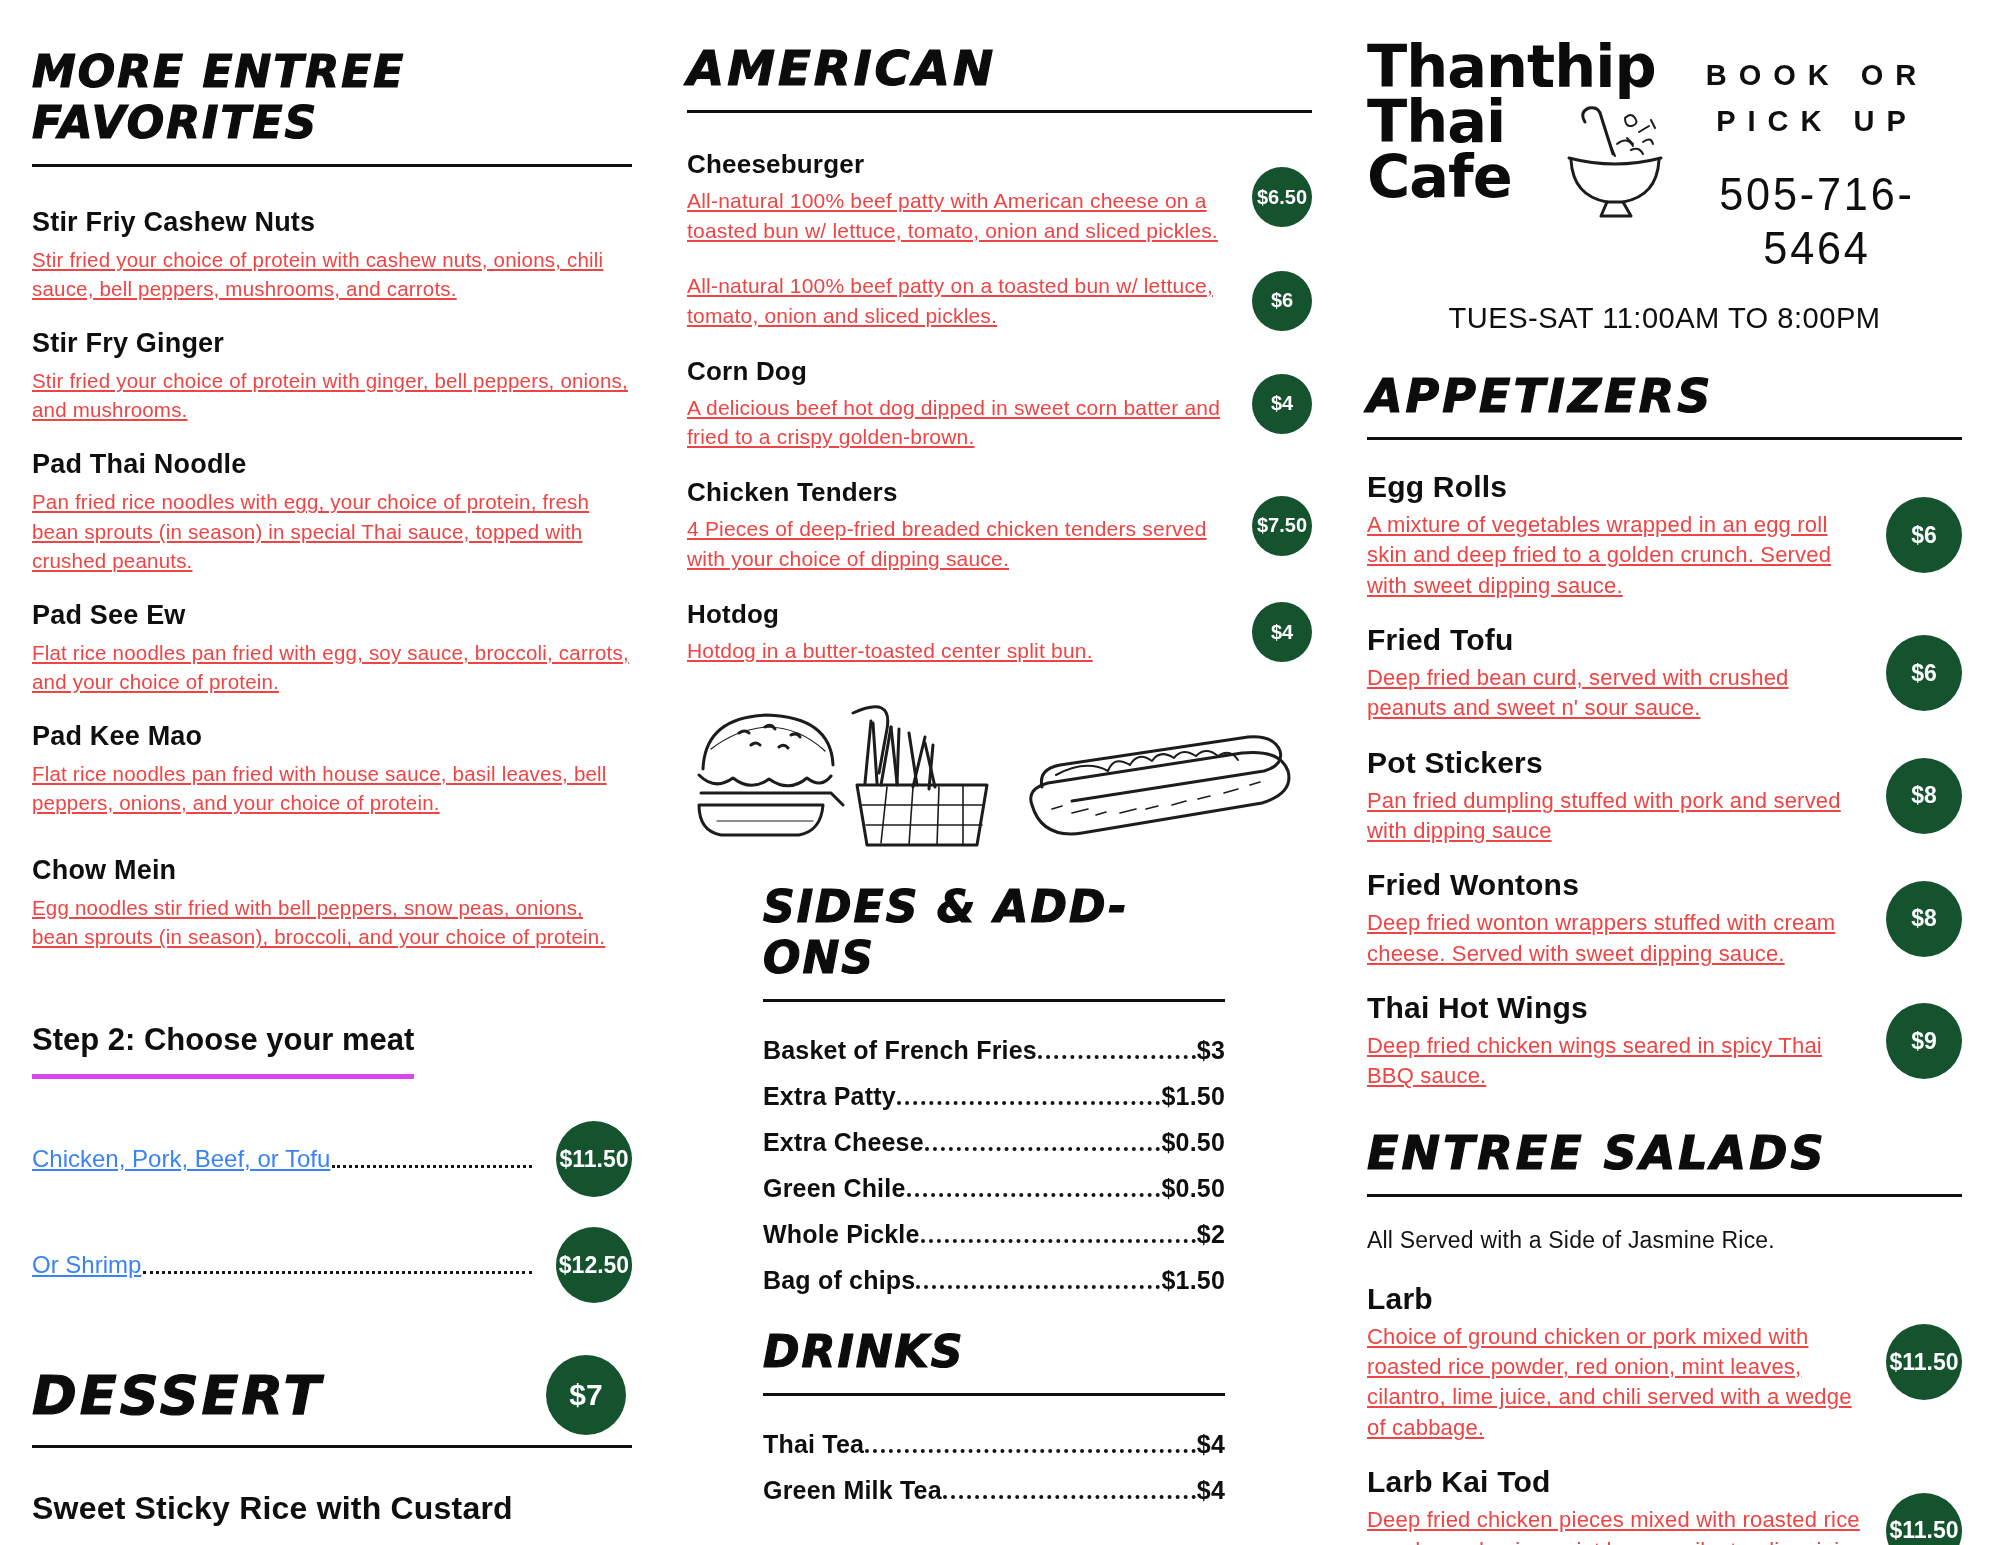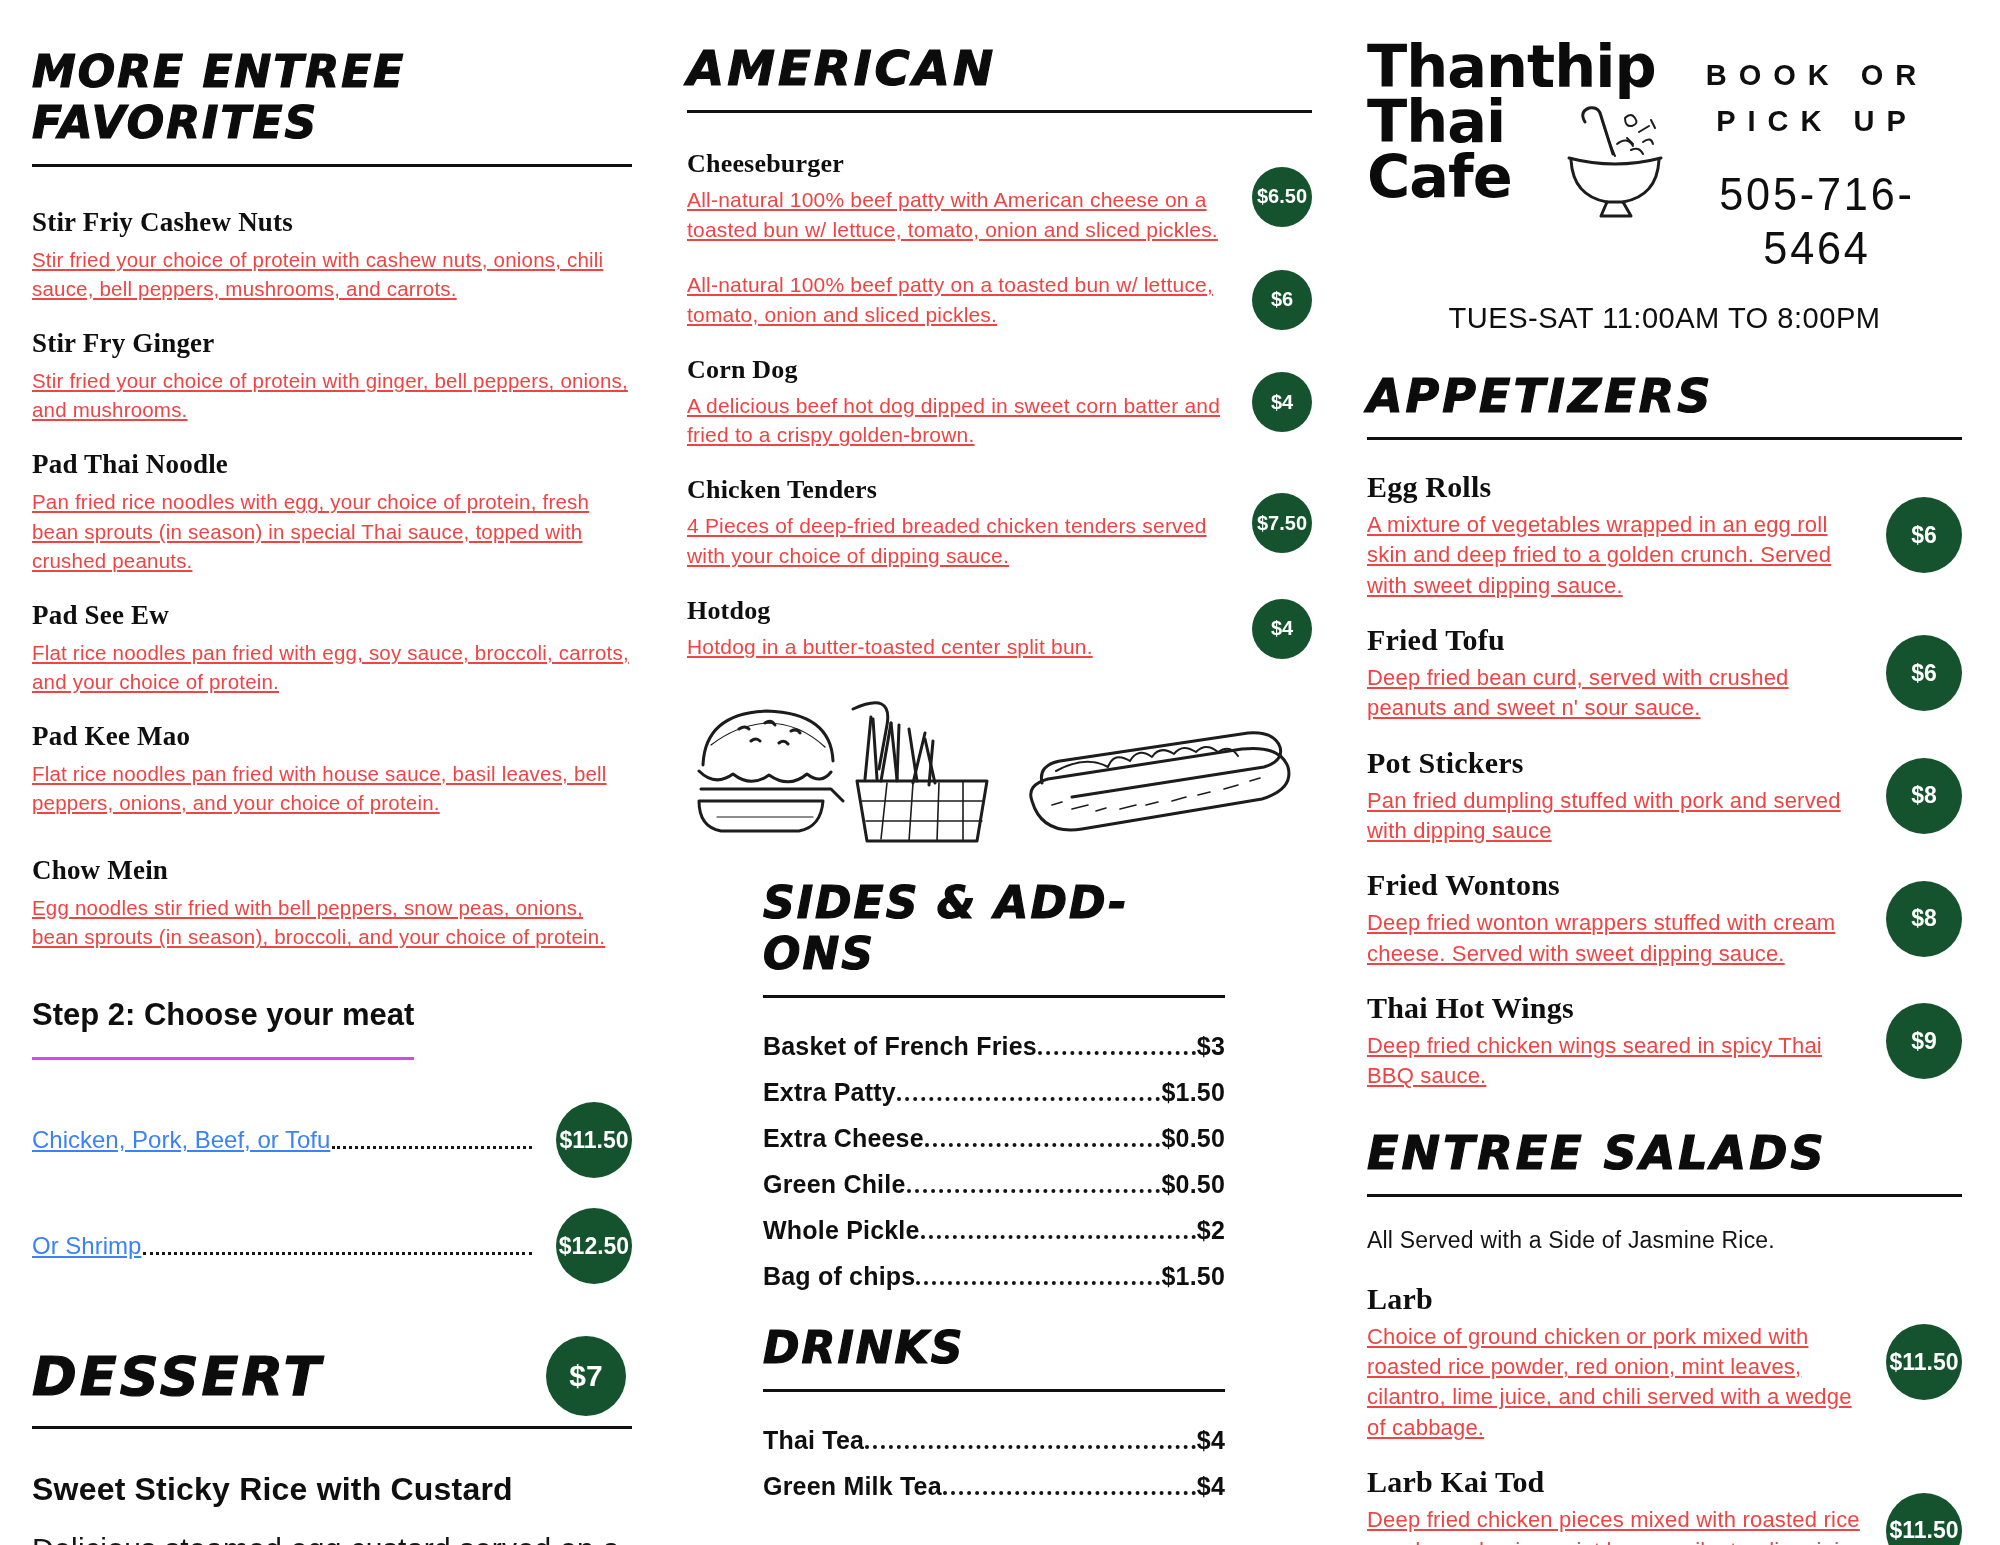--- a/index.html
+++ b/index.html
@@ -7,37 +7,37 @@
               font-family:"Liberation Sans", sans-serif; color:#0f0f0f; }
   .menu { display:grid; grid-template-columns:600px 625px 595px; column-gap:55px;
           padding:40px 30px 0 32px; width:2000px; height:1545px; }
 
   
   .brush { font-family:"DejaVu Sans", sans-serif; font-style:italic; font-weight:800;
            letter-spacing:2px; -webkit-text-stroke:1.2px #0c0c0c; color:#0c0c0c; }
   .hr { border-top:3px solid #101010; }
 
   
-  .item-name { font-weight:700; font-size:27px; letter-spacing:.2px; margin-bottom:7px;font-family:Liberation Serif, serif; }
+  .item-name { font-weight:700; font-size:27px; letter-spacing:.2px; margin-bottom:7px; }
   .item-desc { font-size:20.5px; line-height:1.42; color:#ef4444; letter-spacing:.2px;text-decoration:underline; }
 
   
   .badge { background:#14532d; color:#fff; border-radius:50%; flex:0 0 auto;
            display:flex; align-items:center; justify-content:center; font-weight:700; }
   .badge-lg { width:76px; height:76px; font-size:23px; }
   .badge-md { width:60px; height:60px; font-size:20px; }
   .badge-xl { width:80px; height:80px; font-size:30px; }
 
   
   .col-left .col-title { font-size:44px; margin-top:6px; }
   .col-left .hr { margin-top:16px; margin-bottom:40px; }
   .fav-item { margin-bottom:25px; }
   .fav-item.gap-top { margin-top:38px; }
-  .step2-title { font-size:31px; font-weight:700; margin-top:21px;
-                 border-bottom:3px solid #d946ef; display:inline-block; padding-bottom:24px; }
+  .step2-title { font-size:31px; font-weight:700; margin-top:46px;
+                 border-bottom:5px solid #d946ef; display:inline-block; padding-bottom:16px; }
   .opt-row { display:flex; align-items:center; margin-top:30px; }
   .opt-row.first { margin-top:42px; }
   .opt-line { flex:1; display:flex; align-items:flex-end; font-size:24px; color:#3b82f6;text-decoration:underline; }
   .opt-dots { flex:1; border-bottom:3px dotted #161616; margin:0 2px 5px 2px; }
   .opt-row .badge { margin-left:22px; }
   .dessert-head { display:flex; align-items:center; justify-content:space-between;
                   margin-top:52px; padding-right:6px; }
   .dessert-title { font-size:54px; letter-spacing:3px; }
   .col-left .hr2 { border-top:3px solid #101010; margin-top:10px; margin-bottom:42px; }
   .dessert-item-name { font-size:32px; font-weight:700; letter-spacing:.2px; }

